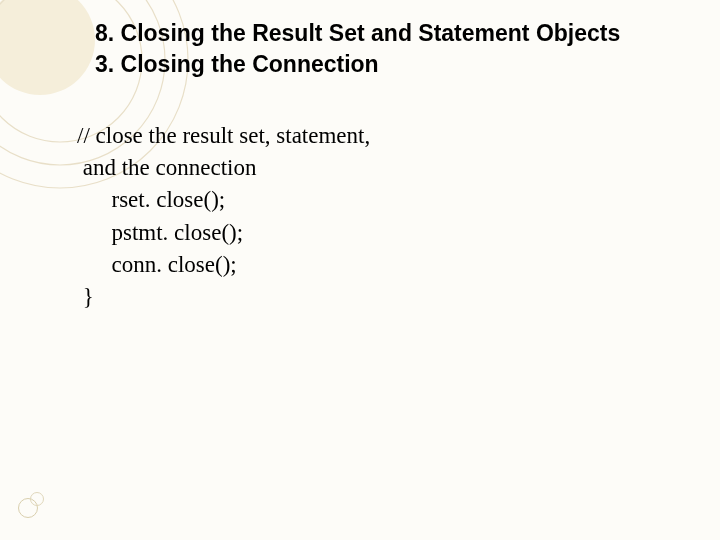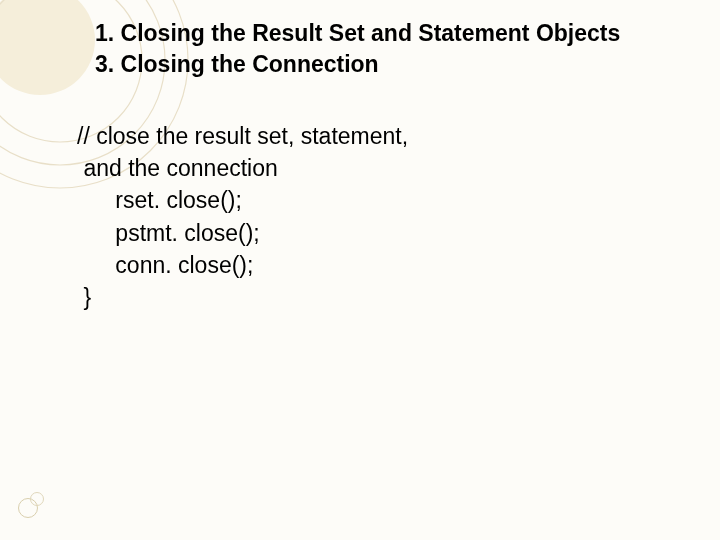--- a/index.html
+++ b/index.html
@@ -33,21 +33,21 @@
   }
   .heading-line {
     font-size: 23px;
     font-weight: bold;
     color: #000;
     line-height: 1.35;
     white-space: nowrap;
   }
   .code-block {
     margin-top: 40px;
-    font-family: Liberation Sans, sans-serif;
+    font-family: Liberation Serif, serif;
     font-size: 23px;
     color: #000;
     line-height: 1.4;
     white-space: pre;
     margin-left: -18px;
   }
   .corner-deco {
     position: absolute;
     bottom: 18px;
     left: 18px;
@@ -66,21 +66,21 @@
 <body>
 
 <svg class="decor-circles" viewBox="0 0 260 260">
   <circle class="inner" cx="110" cy="110" r="55"></circle>
   <circle cx="130" cy="130" r="128"></circle>
   <circle cx="130" cy="130" r="105"></circle>
   <circle cx="130" cy="130" r="82"></circle>
 </svg>
 
 <div class="content">
-  <div class="heading-line">1. Closing the Result Set and Statement Objects</div>
+  <div class="heading-line">8. Closing the Result Set and Statement Objects</div>
   <div class="heading-line">3. Closing the Connection</div>
 
   <div class="code-block"><span>// close the result set, statement,</span>
 <span> and the connection</span>
 <span>      rset. close();</span>
 <span>      pstmt. close();</span>
 <span>      conn. close();</span>
 <span> }</span></div>
 </div>
 

